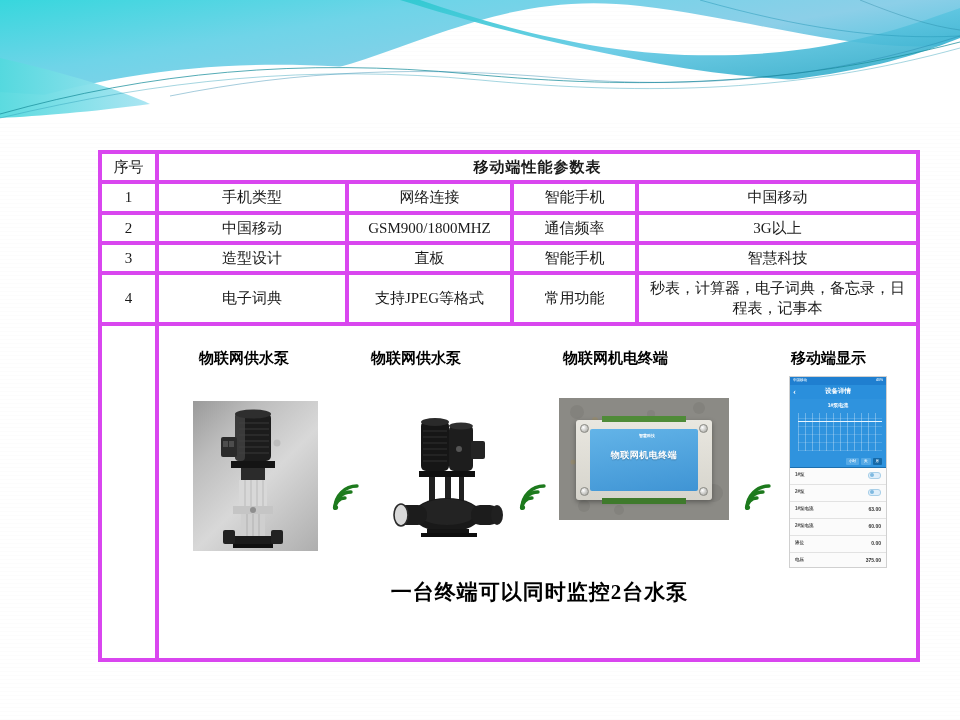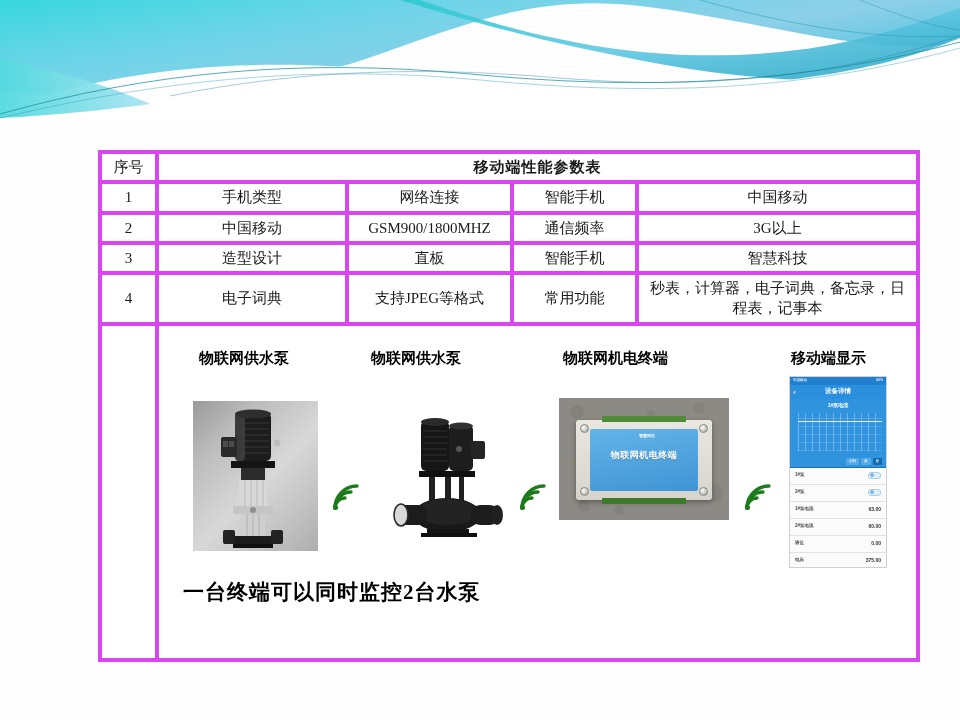--- a/index.html
+++ b/index.html
@@ -114,22 +114,22 @@
 
   
   .wifi-icon { position: absolute; width: 34px; height: 34px; }
   #wifi-1 { left: 158px; top: 142px; }
   #wifi-2 { left: 345px; top: 142px; }
   #wifi-3 { left: 570px; top: 142px; }
 
   
   #diagram-caption {
     position: absolute;
-    left: 12px; right: 0; top: 240px;
-    text-align: left;
+    left: 4px; right: 0; top: 240px;
+    text-align: center;
     font-size: 21px;
     color: #000;
     letter-spacing: 1px;
   }
 
   
   .ph-status {
     height: 8px; background: #1f7fd0;
     display: flex; align-items: center; justify-content: space-between;
     padding: 0 3px; box-sizing: border-box;

